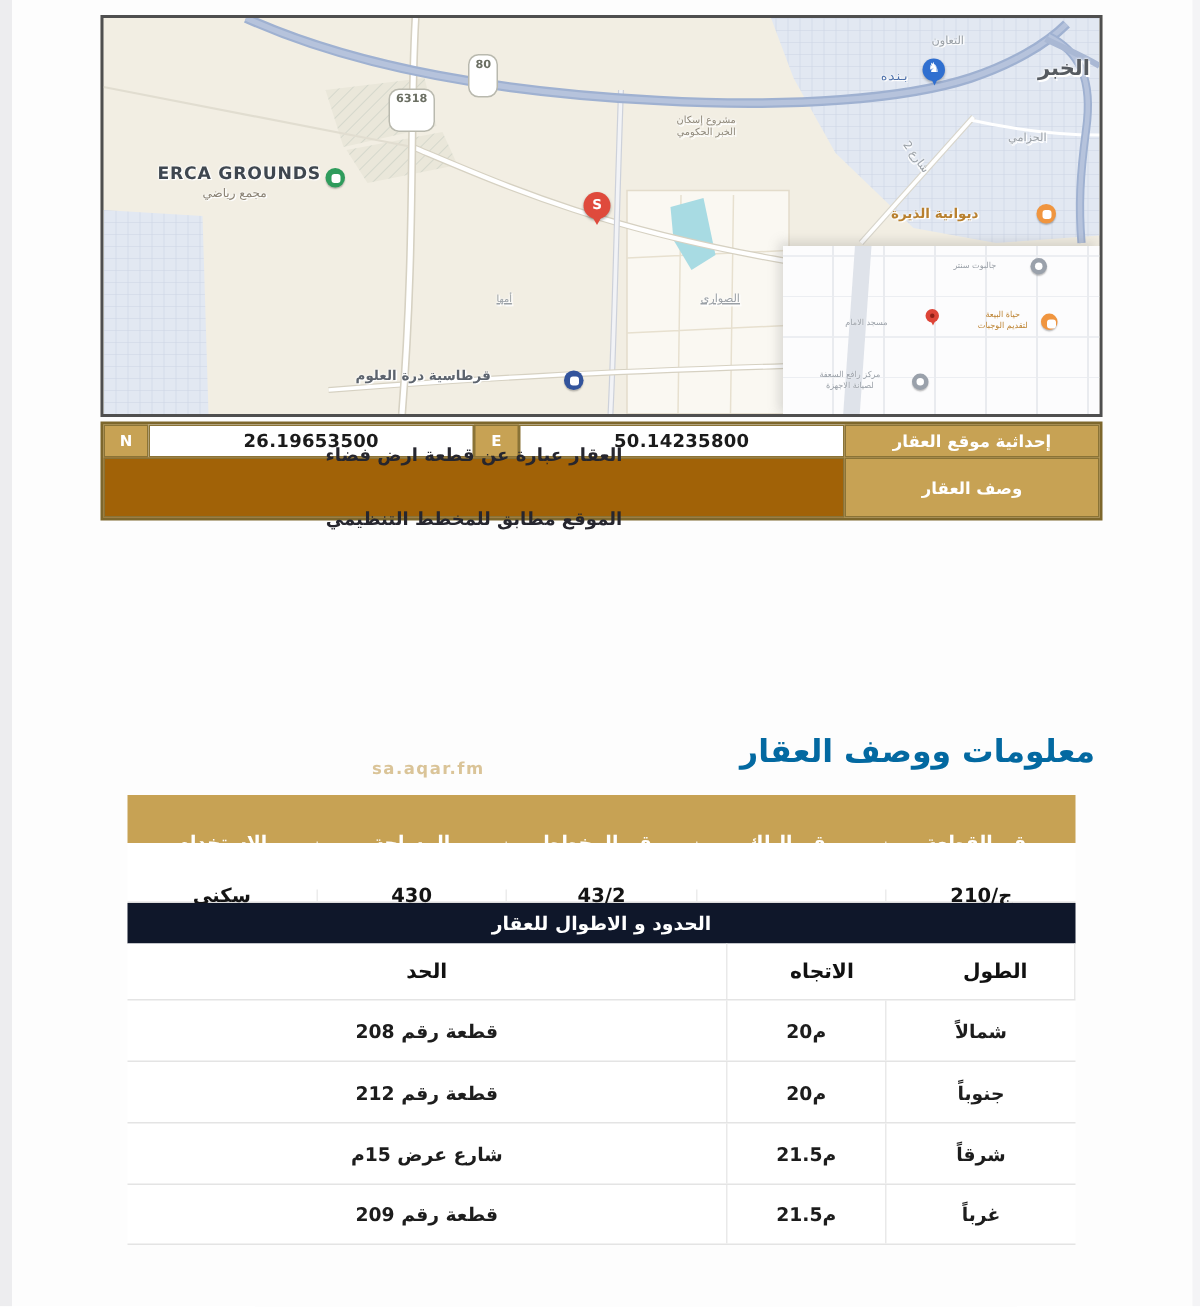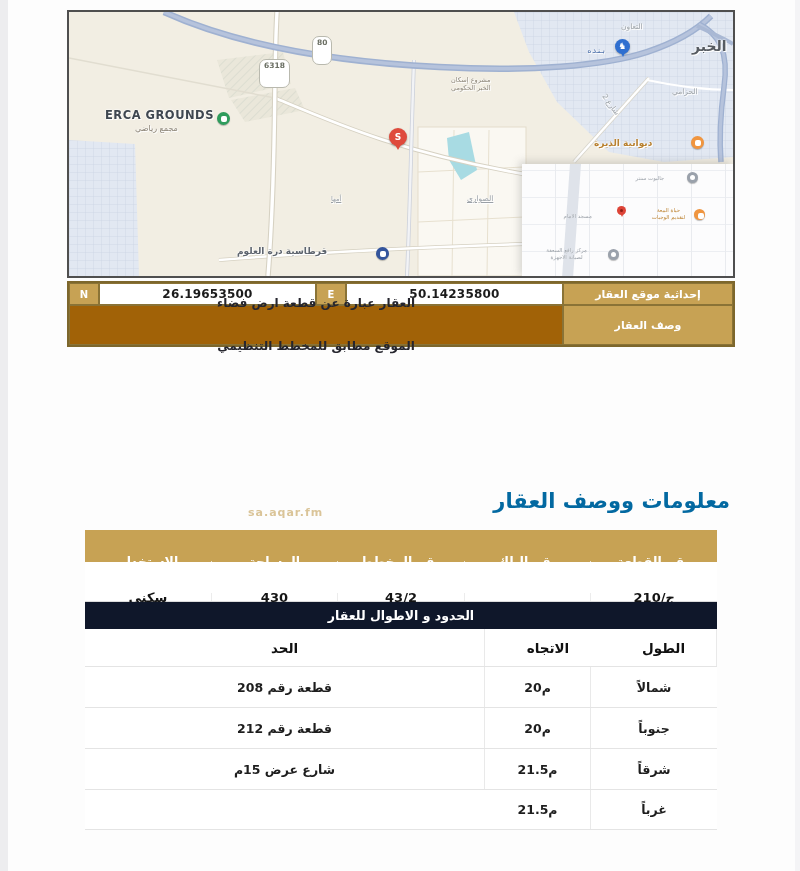--- a/index.html
+++ b/index.html
@@ -285,15 +285,16 @@
       <div class="bt-cell bt-lim">قطعة رقم 212</div>
     </div>
     <div class="bt-row">
       <div class="bt-cell bt-dir">شرقاً</div>
       <div class="bt-cell bt-len">م21.5</div>
       <div class="bt-cell bt-lim">شارع عرض 15م</div>
     </div>
     <div class="bt-row">
       <div class="bt-cell bt-dir">غرباً</div>
       <div class="bt-cell bt-len">م21.5</div>
+      <div class="bt-cell bt-lim">قطعة رقم 209</div>
     </div>
   </div>
 </div>
 
 </body></html>

